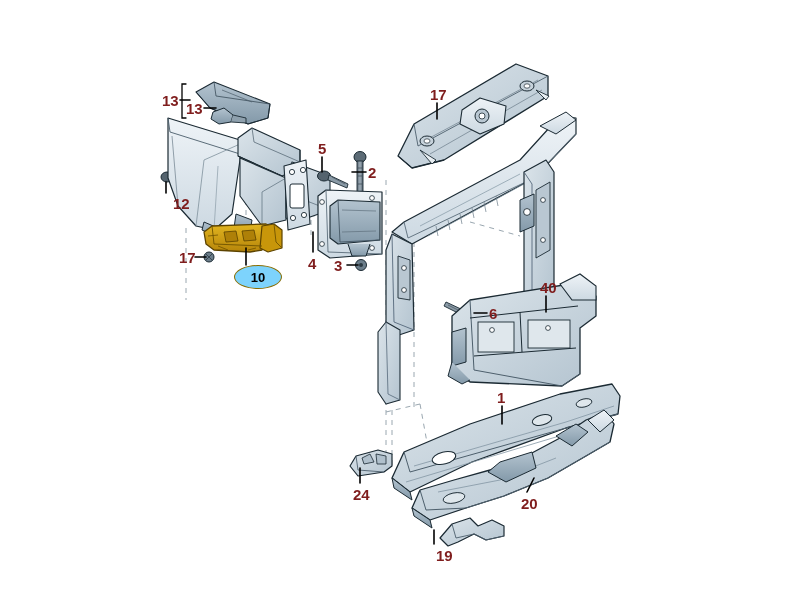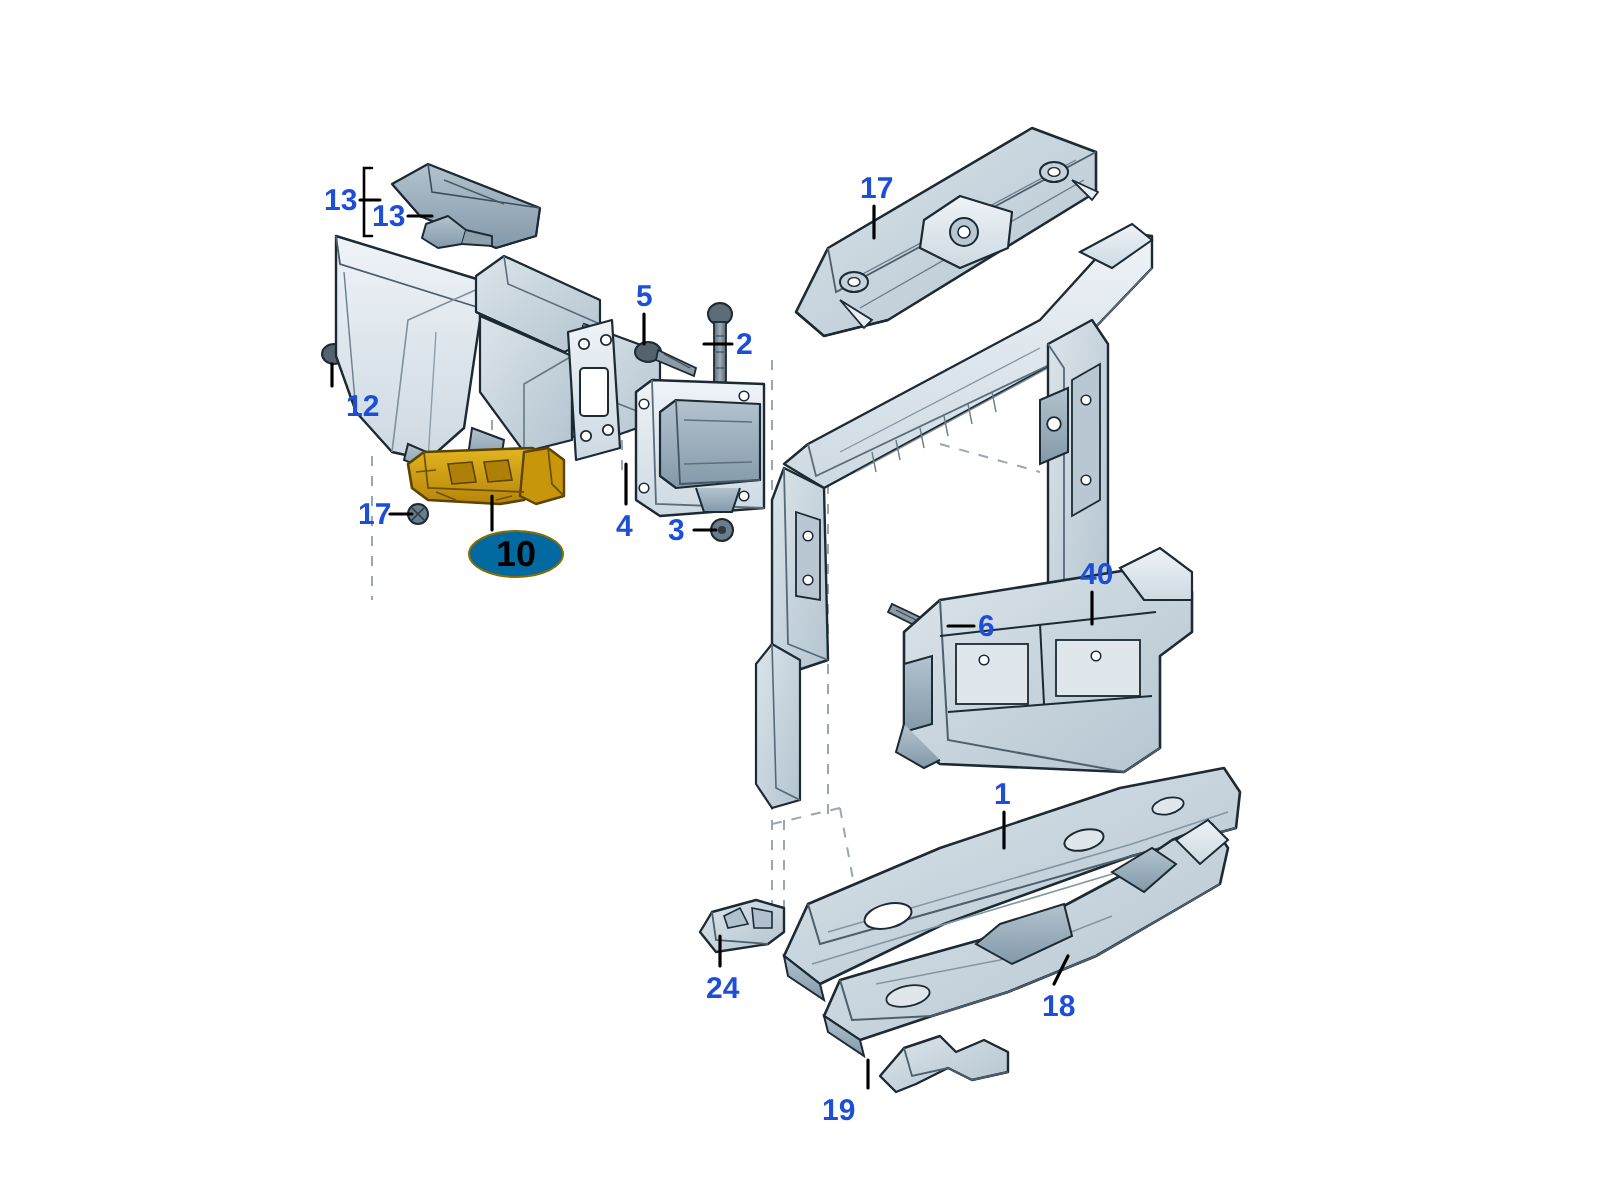--- a/index.html
+++ b/index.html
@@ -26,37 +26,37 @@
     left: 0;
     width: 800px;
     height: 600px;
     display: block;
   }
   .callout-label {
     position: absolute;
     font-family: "Liberation Sans", sans-serif;
     font-weight: bold;
     font-size: 15px;
-    color: #1d4ed8;
+    color: #7f1d1d;
     line-height: 1;
     white-space: nowrap;
     user-select: none;
     text-align: center;
   }
   .badge-label {
     position: absolute;
     width: 48px;
     height: 24px;
     border-radius: 50%;
-    background: #0369a1;
+    background: #7dd3fc;
     border: 1px solid #8a6d00;
     color: #000000;
     font-family: "Liberation Sans", sans-serif;
     font-weight: bold;
-    font-size: 18px;
+    font-size: 13px;
     display: flex;
     align-items: center;
     justify-content: center;
     box-sizing: border-box;
     user-select: none;
   }
 </style>
 </head>
 <body>
 
@@ -335,19 +335,19 @@
       <div class="callout-label" style="left: 334px; top: 258px;">3</div>
       <div class="callout-label" style="left: 308px; top: 256px;">4</div>
       <div class="callout-label" style="left: 318px; top: 141px;">5</div>
       <div class="callout-label" style="left: 489px; top: 306px;">6</div>
       <div class="badge-label" style="left: 234px; top: 265px;">10</div>
       <div class="callout-label" style="left: 179px; top: 250px;">17</div>
       <div class="callout-label" style="left: 173px; top: 196px;">12</div>
       <div class="callout-label" style="left: 162px; top: 93px;">13</div>
       <div class="callout-label" style="left: 186px; top: 101px;">13</div>
       <div class="callout-label" style="left: 430px; top: 87px;">17</div>
-      <div class="callout-label" style="left: 521px; top: 496px;">18</div>
-      <div class="callout-label" style="left: 411px; top: 548px;">19</div>
+      <div class="callout-label" style="left: 521px; top: 496px;">20</div>
+      <div class="callout-label" style="left: 436px; top: 548px;">19</div>
       <div class="callout-label" style="left: 540px; top: 280px;">40</div>
       <div class="callout-label" style="left: 353px; top: 487px;">24</div>
     </div>
 
 </div>
 
 </body></html>

